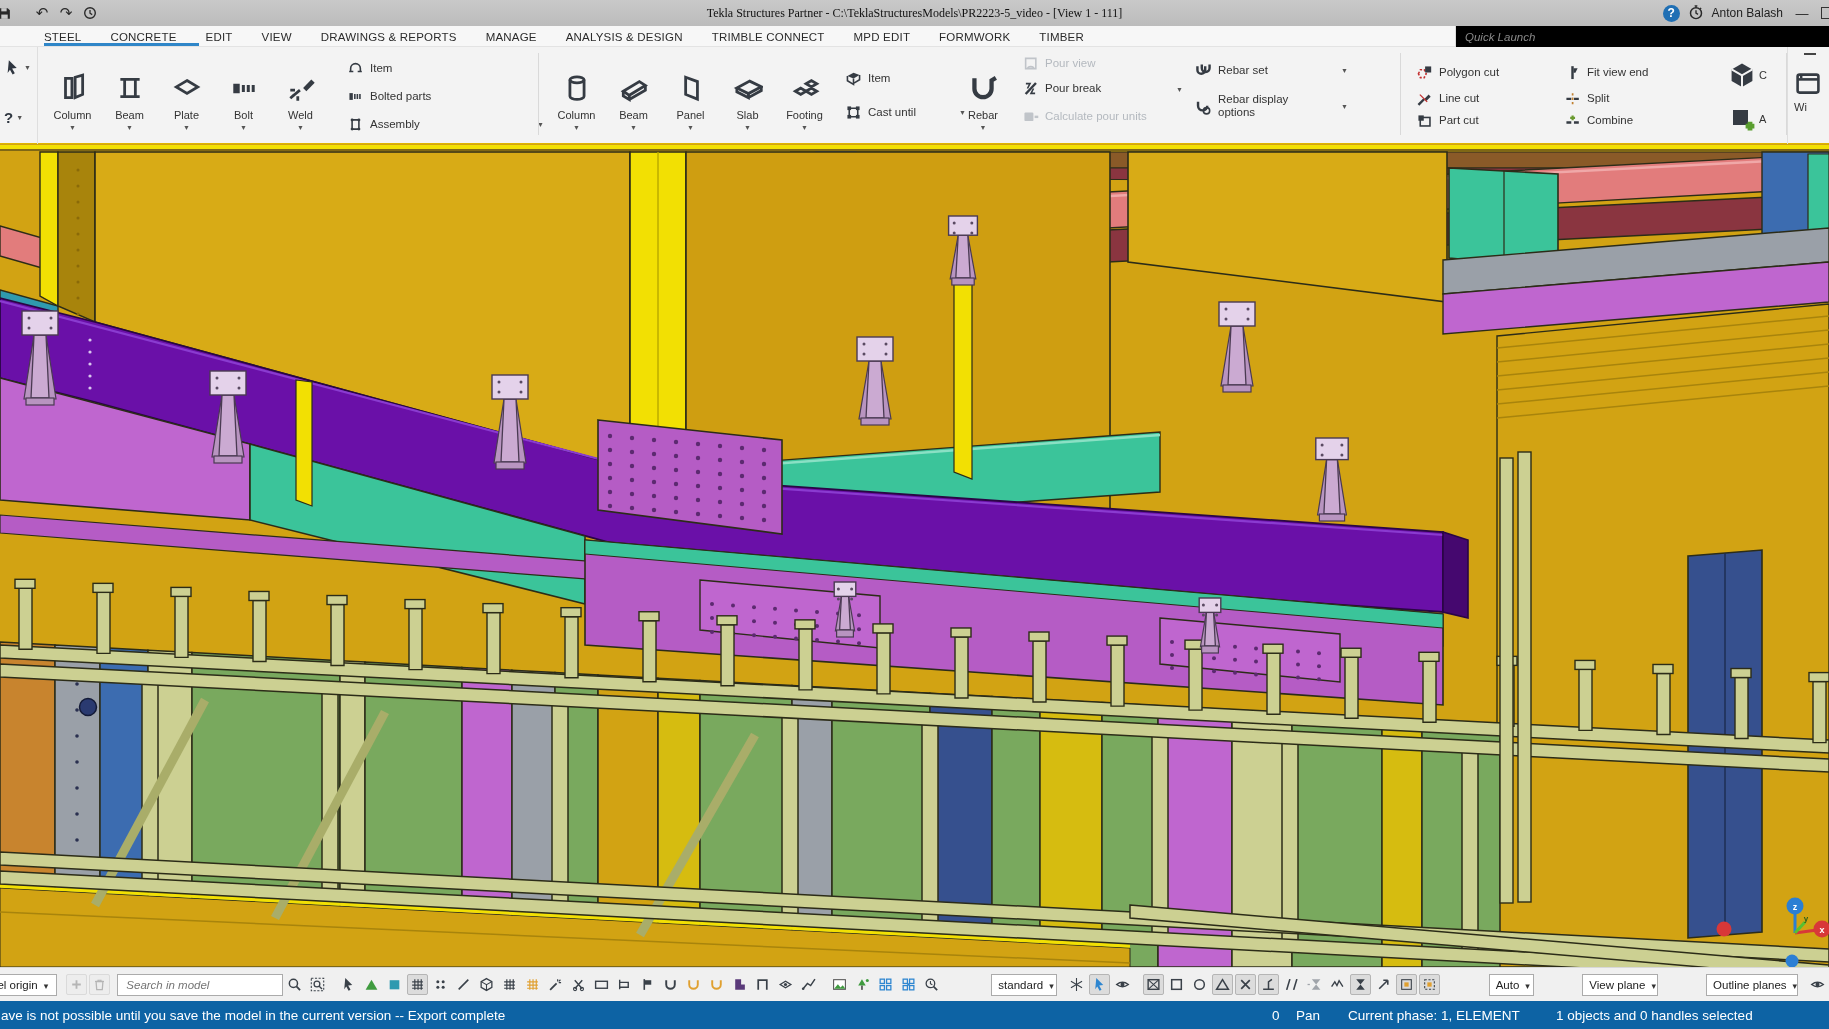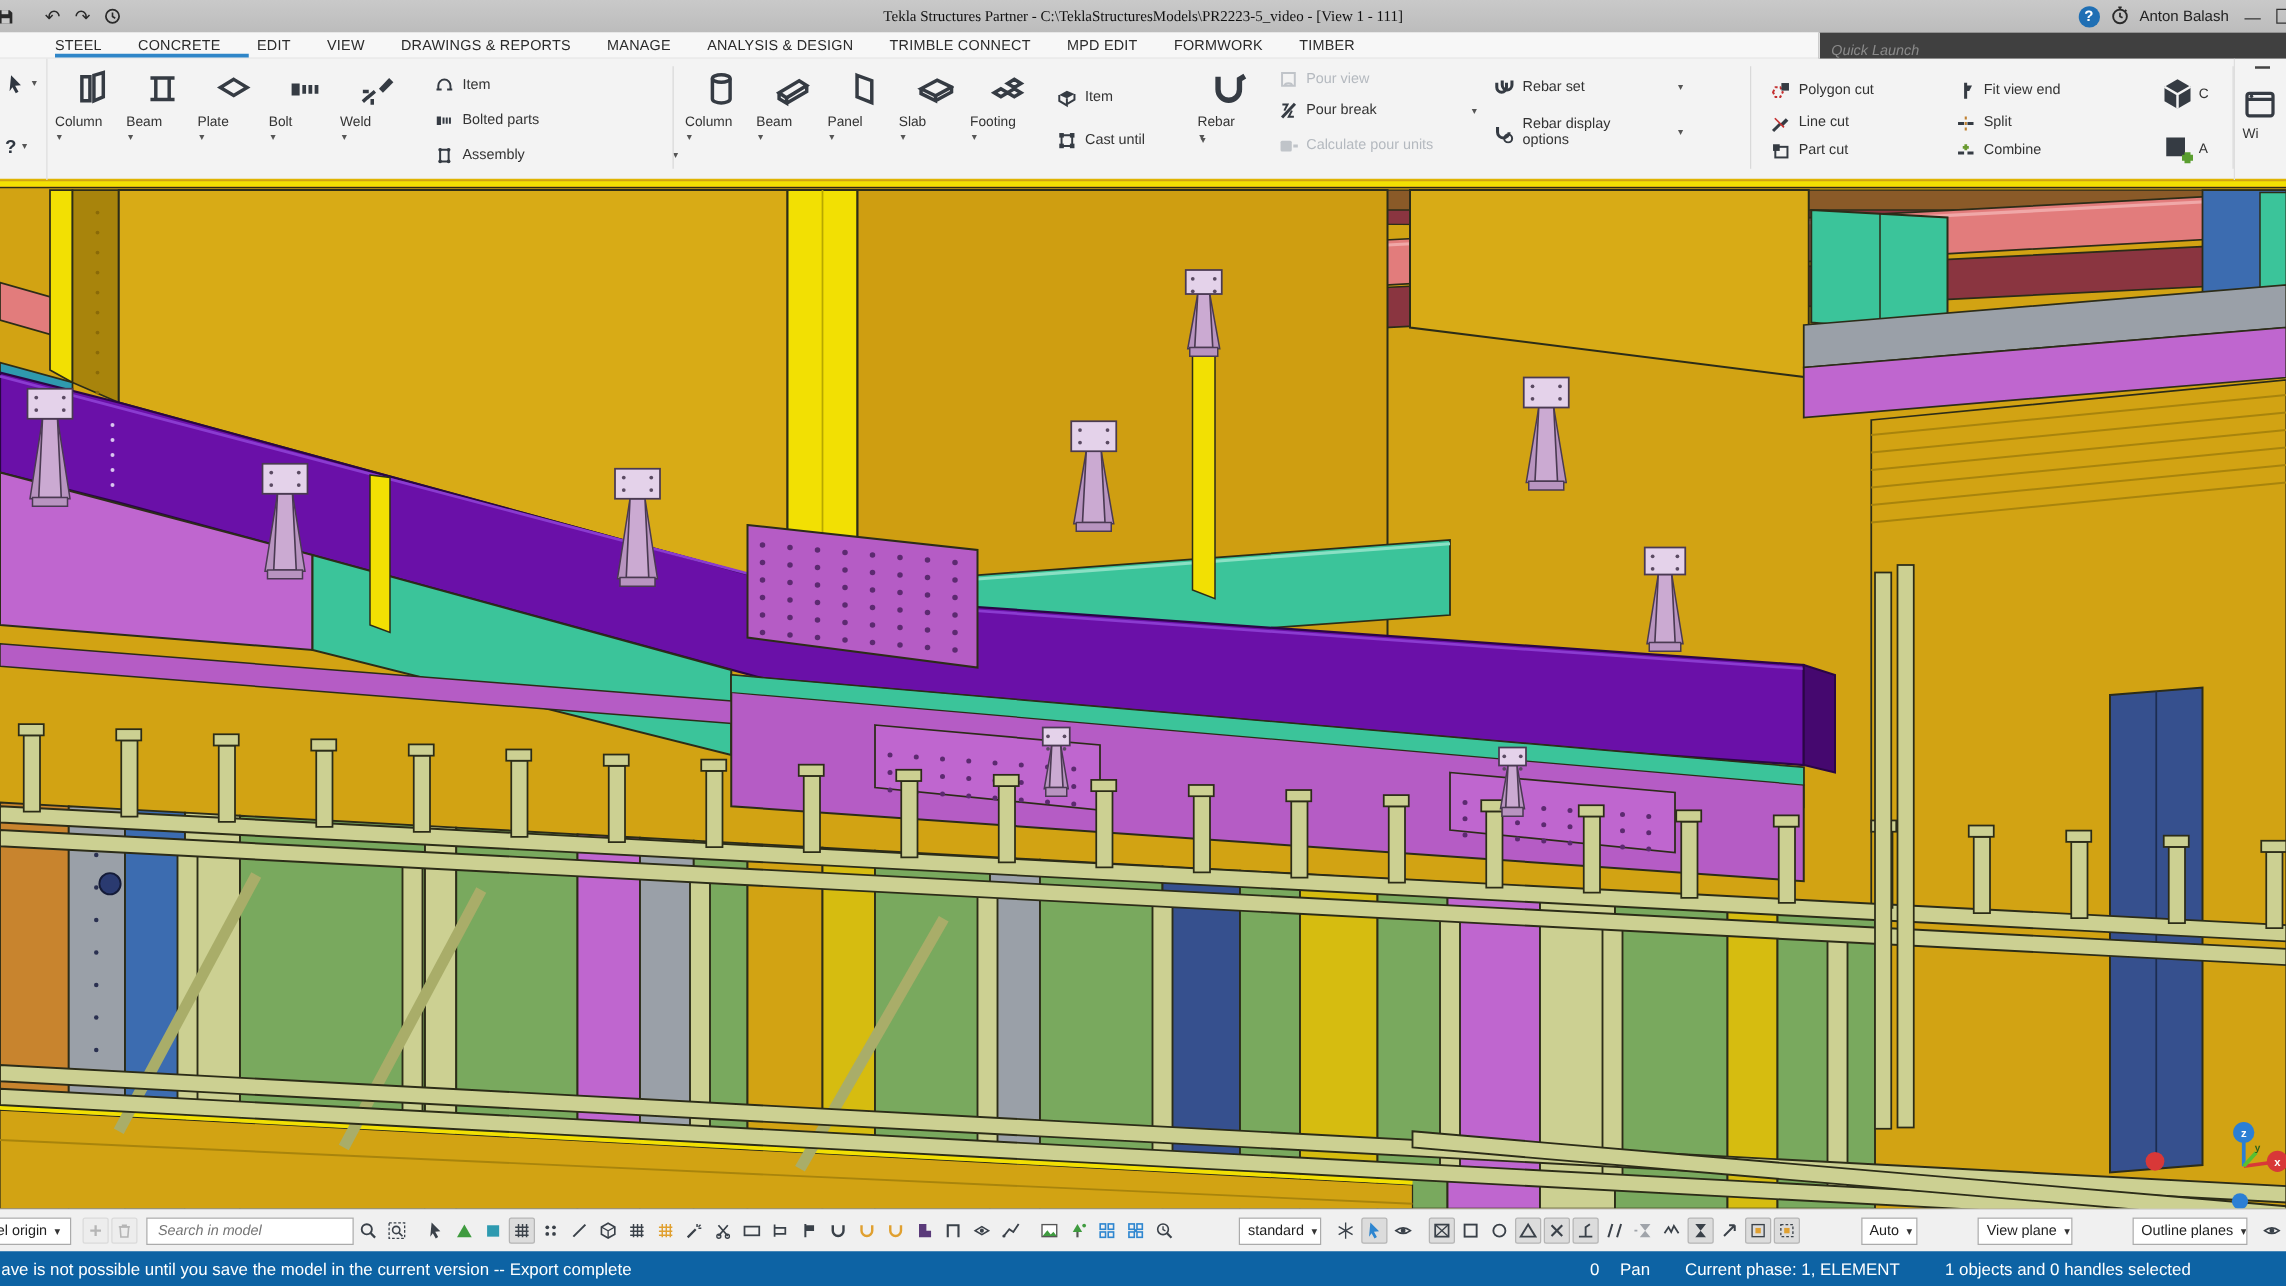--- a/index.html
+++ b/index.html
@@ -15,31 +15,31 @@
   .help-circ{width:17px;height:17px;border-radius:50%;background:#1f6fb4;color:#fff;font-weight:bold;
     font-size:12px;display:flex;align-items:center;justify-content:center;}
   .tb-user{font-size:12px;color:#222;}
   .winbtn{width:22px;text-align:center;font-size:13px;color:#222;}
   .maxbtn{width:14px;height:12px;border:1.5px solid #333;margin-right:-10px;}
   
   .menubar{position:absolute;left:0;top:26px;width:1829px;height:21px;background:#f7f7f7;border-bottom:1px solid #e3e3e3;}
   .tabs{position:absolute;left:44px;top:0;height:21px;display:flex;gap:29px;align-items:center;}
   .tab{font-size:11.5px;color:#2b2b2b;letter-spacing:.2px;white-space:nowrap;cursor:pointer;}
   .tab-underline{position:absolute;left:44px;bottom:0;width:155px;height:3px;background:#2f86c8;}
-  .quicklaunch{position:absolute;right:0;top:0;width:374px;height:21px;background:#404040;border-left:1px solid #dcdcdc;
-    display:flex;align-items:flex-end;padding-left:9px;font-size:11.5px;font-style:italic;color:#8a8a8a;}
+  .quicklaunch{position:absolute;right:0;top:0;width:374px;height:21px;background:#000000;border-left:1px solid #dcdcdc;
+    display:flex;align-items:center;padding-left:9px;font-size:11.5px;font-style:italic;color:#8a8a8a;}
   
   .ribbon{position:absolute;left:0;top:47px;width:1829px;height:97px;background:#f3f3f3;border-bottom:1px solid #e0b400;}
   .rdiv{position:absolute;top:6px;bottom:8px;width:1px;background:#d9d9d9;}
   .lefttools{position:absolute;left:0;top:0;width:38px;height:97px;border-right:1px solid #dedede;}
   .ltool{position:absolute;left:4px;display:flex;align-items:center;gap:3px;color:#2f3640;cursor:pointer;}
   .ltool .car{font-size:7px;color:#555;}
   .qmark{font-weight:bold;font-size:15px;color:#2f3640;}
   .rgroup{position:absolute;top:0;height:97px;display:flex;}
-  .rbig{width:57px;display:flex;flex-direction:column;padding-top:6px;cursor:pointer;}
+  .rbig{width:57px;display:flex;flex-direction:column;align-items:center;padding-top:23px;cursor:pointer;}
   .rbig .ric{height:36px;display:flex;align-items:center;justify-content:center;color:#353b43;}
   .rbig .rlab{font-size:11px;color:#333;margin-top:3px;white-space:nowrap;}
   .rbig .car{font-size:7px;color:#555;margin-top:3px;}
   .rstack{display:flex;flex-direction:column;padding-top:7px;position:relative;}
   .rrow{display:flex;align-items:center;gap:6px;height:28px;color:#353b43;cursor:pointer;position:relative;padding-left:4px;}
   .rrow .rlab{font-size:11.5px;color:#333;white-space:nowrap;line-height:1.1;}
   .rrow.dis .rlab{color:#b4b9bf;}
   .rrow.dis .ric{color:#c0c4c9;}
   .rrow .carR{position:absolute;font-size:7px;color:#555;}
   .ric svg{display:block;}

